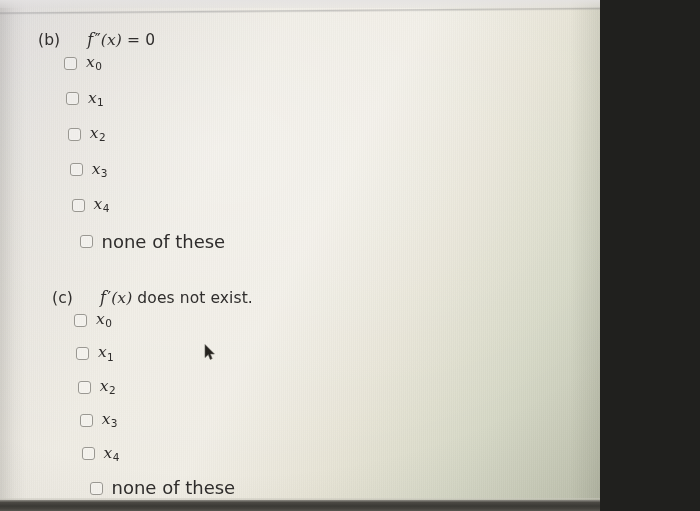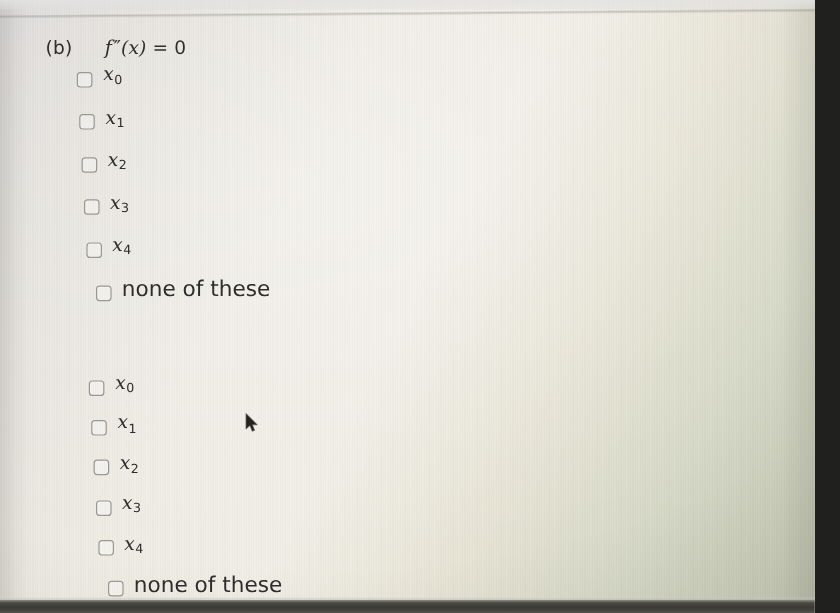--- a/index.html
+++ b/index.html
@@ -4,21 +4,21 @@
 <title>Quiz Photo</title>
 <style>
   html, body {
     margin: 0;
     padding: 0;
     background: #20201e;
   }
 
   #page {
     position: relative;
-    width: 679px;
+    width: 600px;
     height: 511px;
     overflow: hidden;
     font-family: "DejaVu Sans", sans-serif;
     background: #e9e6df;
   }
 
   
   .bg-base {
     position: absolute;
     inset: 0;
@@ -140,21 +140,21 @@
     margin-left: 1.5px;
   }
   .xvar {
     font-family: "DejaVu Serif", serif;
     font-style: italic;
   }
 
   .option {
     position: absolute;
     display: flex;
-    align-items: flex-end;
+    align-items: center;
     white-space: nowrap;
   }
 
   .checkbox {
     width: 13px;
     height: 13px;
     border: 1.3px solid #9a9892;
     border-radius: 3px;
     background: rgba(255,255,255,0.30);
     box-sizing: border-box;
@@ -230,20 +230,21 @@
         <span class="opt-label math">x<sub>3</sub></span>
       </div>
       <div class="option" style="left: 71.6px; top: 197px;">
         <span class="checkbox"></span>
         <span class="opt-label math">x<sub>4</sub></span>
       </div>
       <div class="option" style="left: 79.5px; top: 232.5px;">
         <span class="checkbox"></span>
         <span class="opt-label plain">none of these</span>
       </div>
+      <div class="section-head" style="left: 52px; top: 288px;"><span class="sec-label">(c)</span><span class="sec-expr"><span class="fvar">f</span><span class="prime">′</span><span class="xvar">(x)</span><span> does not exist.</span></span></div>
       <div class="option" style="left: 74px; top: 312px;">
         <span class="checkbox"></span>
         <span class="opt-label math">x<sub>0</sub></span>
       </div>
       <div class="option" style="left: 75.9px; top: 345.4px;">
         <span class="checkbox"></span>
         <span class="opt-label math">x<sub>1</sub></span>
       </div>
       <div class="option" style="left: 77.8px; top: 378.8px;">
         <span class="checkbox"></span>

